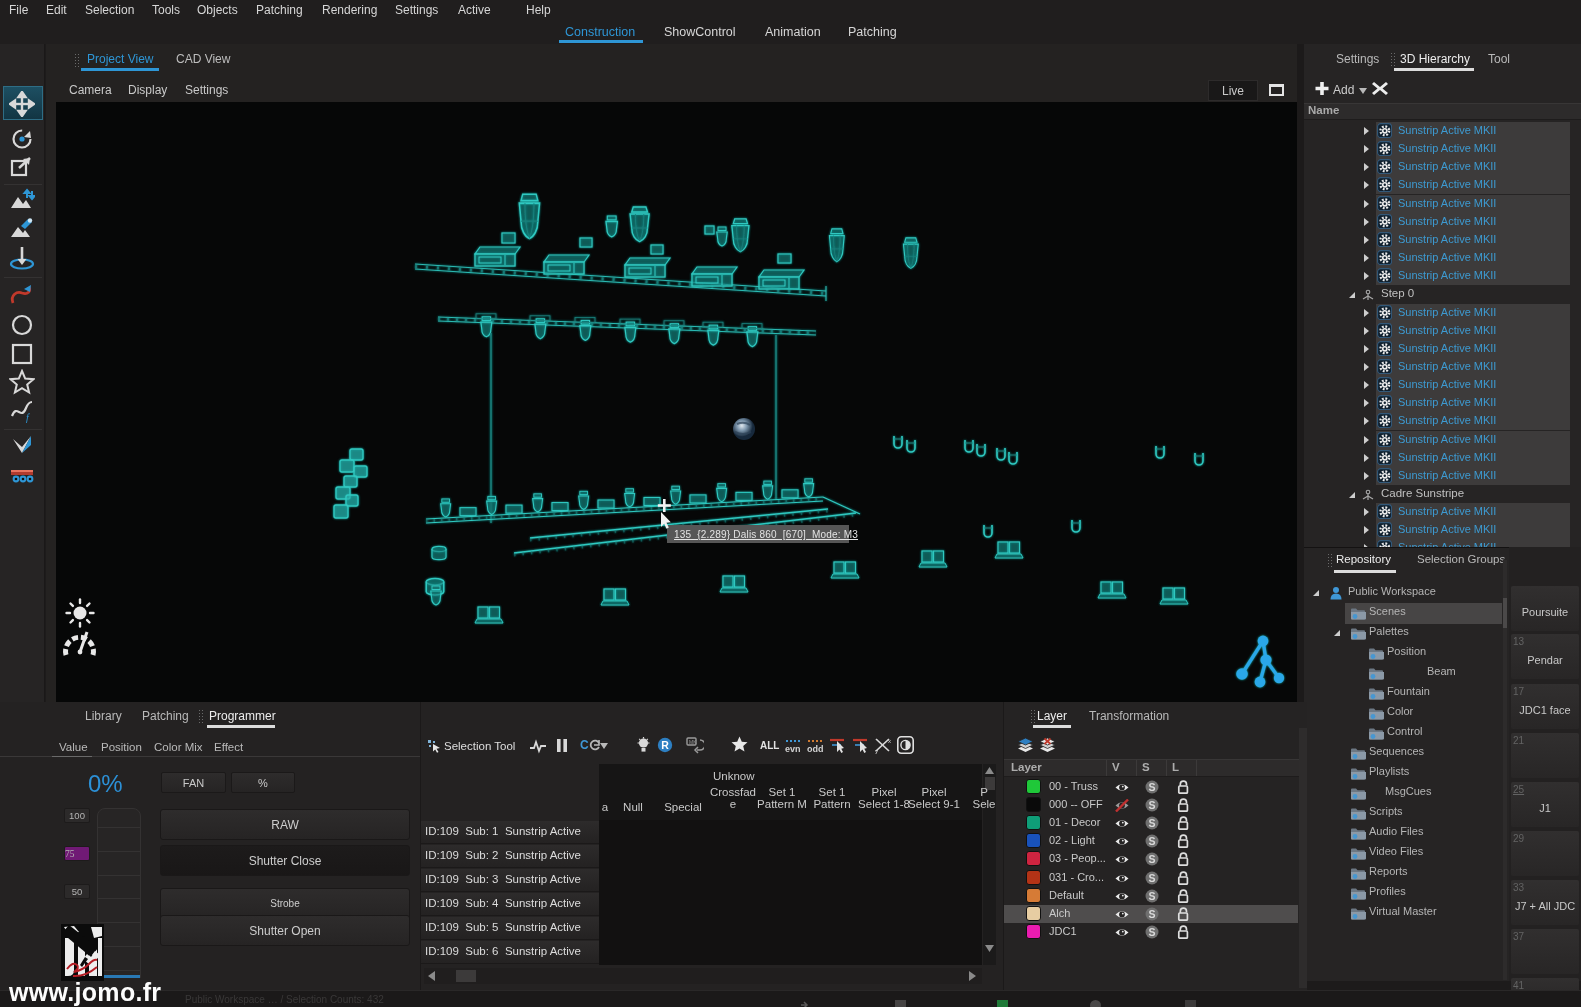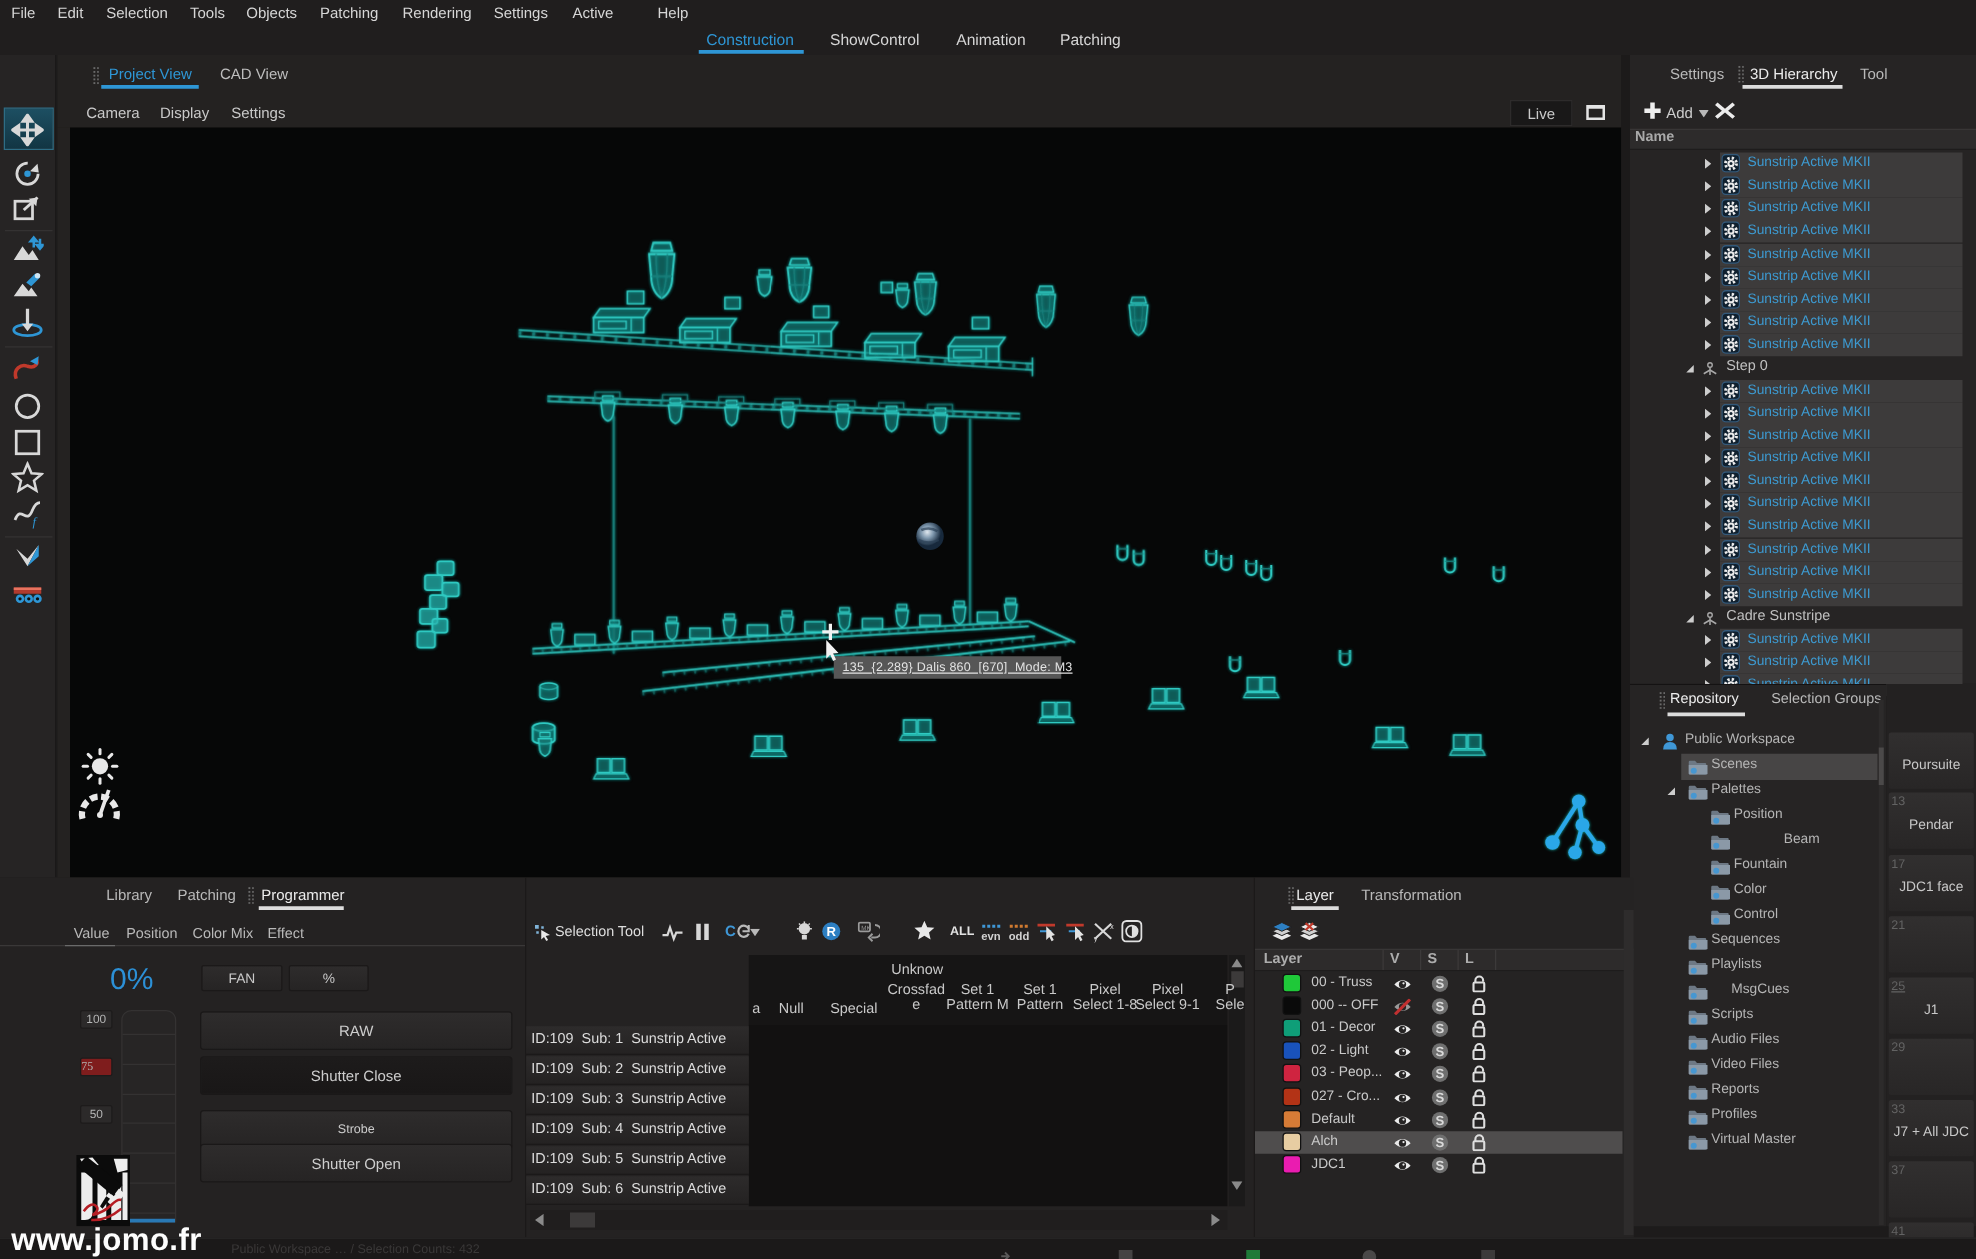--- a/index.html
+++ b/index.html
@@ -680,21 +680,21 @@
 <span class="txt" style="left:59px;top:741px;font-size:11.5px;color:#b9b9b9;">Value</span>
 <span class="txt" style="left:101px;top:741px;font-size:11.5px;color:#b9b9b9;">Position</span>
 <span class="txt" style="left:154px;top:741px;font-size:11.5px;color:#b9b9b9;">Color Mix</span>
 <span class="txt" style="left:214px;top:741px;font-size:11.5px;color:#b9b9b9;">Effect</span>
 <div class="abs" style="left:0px;top:756px;width:420px;height:1px;background:#3a3838;"></div>
 <div class="abs" style="left:52px;top:756px;width:40px;height:1px;background:#6a6a6a;"></div>
 <span class="txt" style="left:88px;top:770px;font-size:24px;color:#2c90d6;">0%</span>
 <div class="abs" style="left:161px;top:772px;width:65px;height:21px;background:linear-gradient(#2e2c2c,#262424);border:1px solid #1b1919;border-radius:2px;text-align:center;font-size:11px;color:#c9c9c9;line-height:20px;">FAN</div>
 <div class="abs" style="left:231px;top:772px;width:64px;height:21px;background:linear-gradient(#2e2c2c,#262424);border:1px solid #1b1919;border-radius:2px;text-align:center;font-size:11px;color:#c9c9c9;line-height:20px;">%</div>
 <div class="abs" style="left:64px;top:808px;width:26px;height:15px;background:#2c2a2a;border:1px solid #1d1b1b;border-radius:2px;text-align:center;font-size:9.5px;color:#b5b5b5;line-height:14px;">100</div>
-<div class="abs" style="left:64px;top:846px;width:26px;height:15px;background:#7f1d1d;border:1px solid #1d1b1b;border-radius:2px;font-size:9.5px;color:#b5b5b5;line-height:14px;font-family:Liberation Serif, serif;">75</div>
+<div class="abs" style="left:64px;top:846px;width:26px;height:15px;background:#701a75;border:1px solid #1d1b1b;border-radius:2px;font-size:9.5px;color:#b5b5b5;line-height:14px;font-family:Liberation Serif, serif;">75</div>
 <div class="abs" style="left:64px;top:884px;width:26px;height:15px;background:#2c2a2a;border:1px solid #1d1b1b;border-radius:2px;text-align:center;font-size:9.5px;color:#b5b5b5;line-height:14px;">50</div>
 <div class="abs" style="left:97px;top:808px;width:44px;height:170px;background:#272525;border:1px solid #343232;border-radius:8px 8px 0 0;"></div>
 <div class="abs" style="left:98px;top:827px;width:42px;height:1px;background:#343232;"></div>
 <div class="abs" style="left:98px;top:851px;width:42px;height:1px;background:#343232;"></div>
 <div class="abs" style="left:98px;top:875px;width:42px;height:1px;background:#343232;"></div>
 <div class="abs" style="left:98px;top:898px;width:42px;height:1px;background:#343232;"></div>
 <div class="abs" style="left:98px;top:922px;width:42px;height:1px;background:#343232;"></div>
 <div class="abs" style="left:98px;top:946px;width:42px;height:1px;background:#343232;"></div>
 <div class="abs" style="left:98px;top:970px;width:42px;height:1px;background:#343232;"></div>
 <div class="abs" style="left:100px;top:975px;width:40px;height:3px;background:#2979b5;"></div>
@@ -896,21 +896,21 @@
 <svg class="abs" style="left:1115px;top:853px;" width="14" height="13" viewBox="0 0 14 13">
     <use href="#eye"></use>
   </svg>
 <svg class="abs" style="left:1145px;top:852px;" width="14" height="14" viewBox="0 0 14 14">
     <use href="#scirc"></use>
   </svg>
 <svg class="abs" style="left:1176px;top:852px;" width="14" height="14" viewBox="0 0 14 14">
     <use href="#lock"></use>
   </svg>
 <div class="abs" style="left:1026px;top:870px;width:15px;height:15px;background:#b33316;border-radius:3px;border:1px solid #111;"></div>
-<span class="txt" style="left:1049px;top:871px;font-size:11px;color:#c9c9c9;">027 - Cro...</span>
+<span class="txt" style="left:1049px;top:871px;font-size:11px;color:#c9c9c9;">031 - Cro...</span>
 <svg class="abs" style="left:1115px;top:872px;" width="14" height="13" viewBox="0 0 14 13">
     <use href="#eye"></use>
   </svg>
 <svg class="abs" style="left:1145px;top:871px;" width="14" height="14" viewBox="0 0 14 14">
     <use href="#scirc"></use>
   </svg>
 <svg class="abs" style="left:1176px;top:871px;" width="14" height="14" viewBox="0 0 14 14">
     <use href="#lock"></use>
   </svg>
 <div class="abs" style="left:1026px;top:888px;width:15px;height:15px;background:#d67b36;border-radius:3px;border:1px solid #111;"></div>

